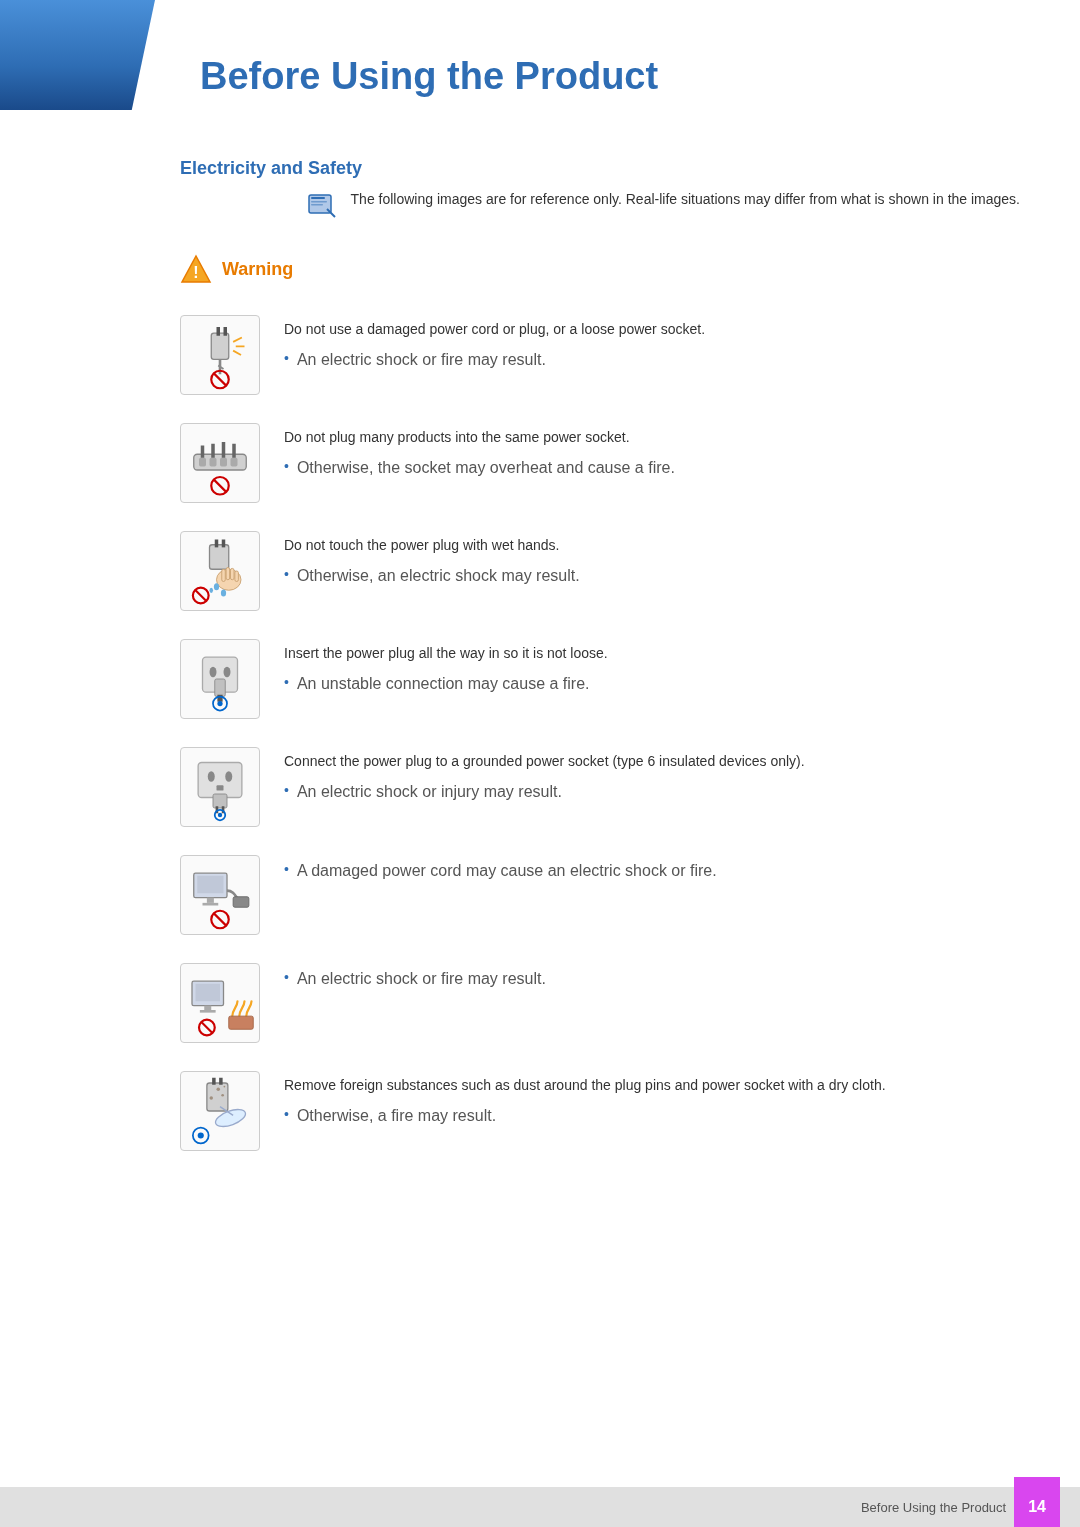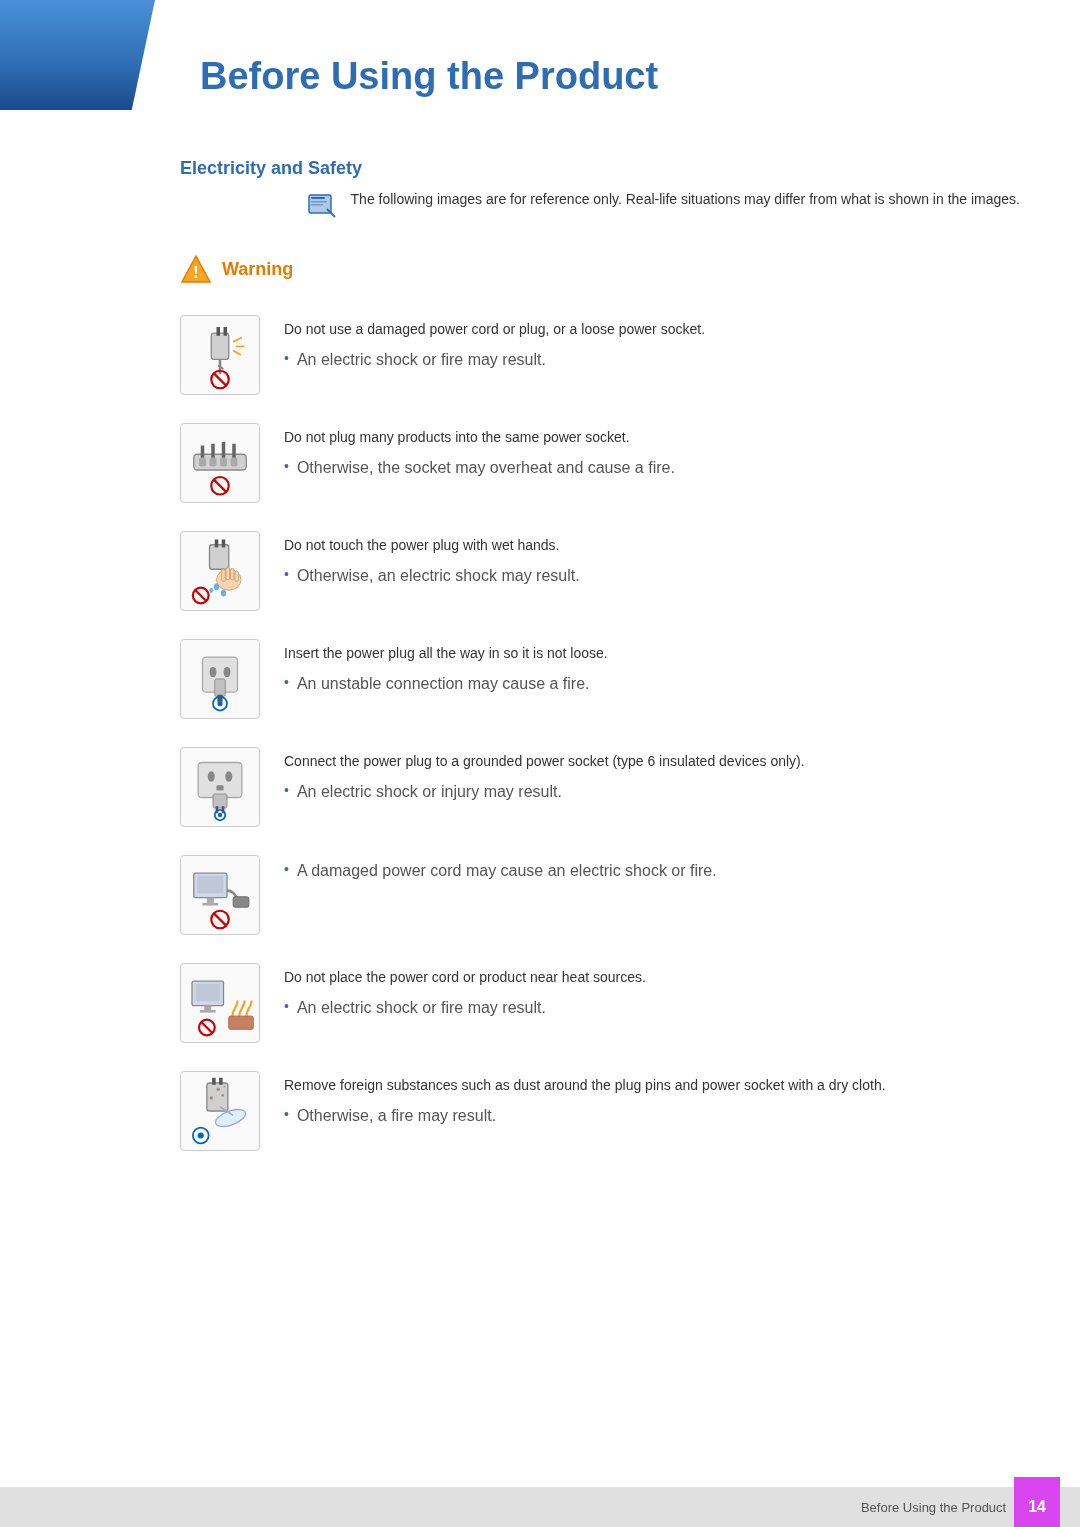--- a/index.html
+++ b/index.html
@@ -403,21 +403,20 @@
             <path d="M62 55 C62 48 68 44 68 38" fill="none" stroke="#f5a623" stroke-width="2.5" stroke-linecap="round"></path>
             <path d="M70 55 C70 48 76 44 76 38" fill="none" stroke="#f5a623" stroke-width="2.5" stroke-linecap="round"></path>
 
             <rect x="50" y="55" width="28" height="15" rx="2" fill="#c88060" stroke="#a06040" stroke-width="1"></rect>
 
             <circle cx="25" cy="68" r="9" fill="none" stroke="#cc0000" stroke-width="2.5"></circle>
             <line x1="19" y1="62" x2="31" y2="74" stroke="#cc0000" stroke-width="2.5"></line>
           </svg>
         </div>
         <div class="warning-content">
-          <p class="warning-main-text">Do not place the power cord or product near heat sources.</p>
           <div class="warning-sub">
             <span class="bullet">•</span>
             <span class="warning-sub-text">An electric shock or fire may result.</span>
           </div>
         </div>
       </div>
 
       <div class="warning-item">
         <div class="warning-image">
           <svg viewBox="0 0 80 80" xmlns="http://www.w3.org/2000/svg">

